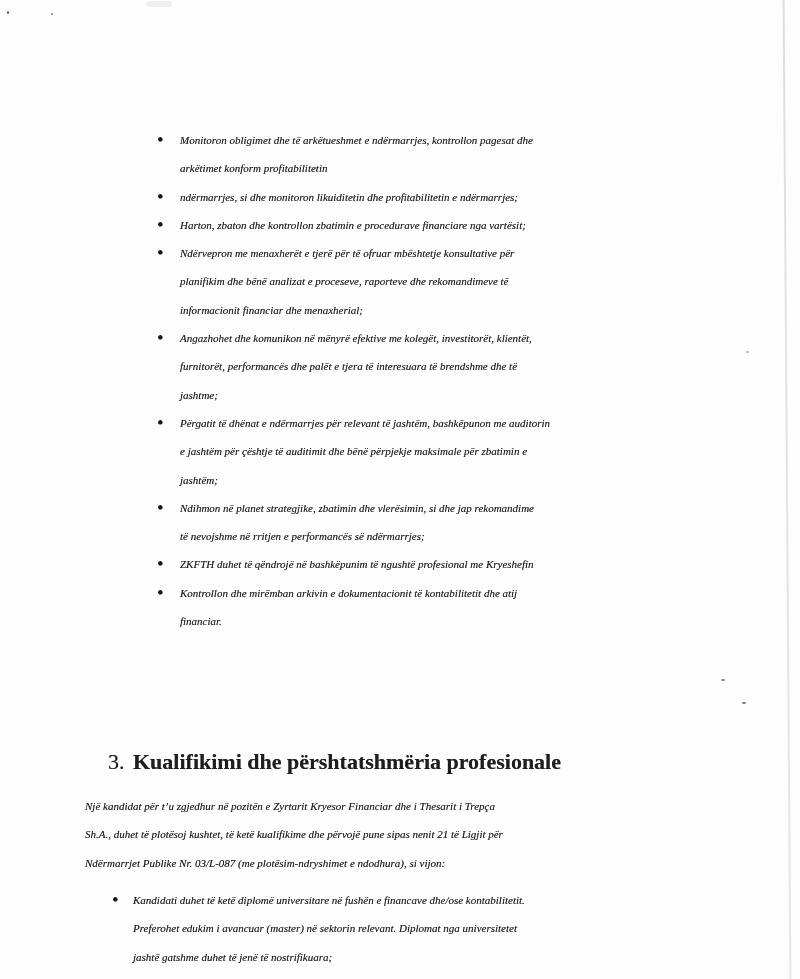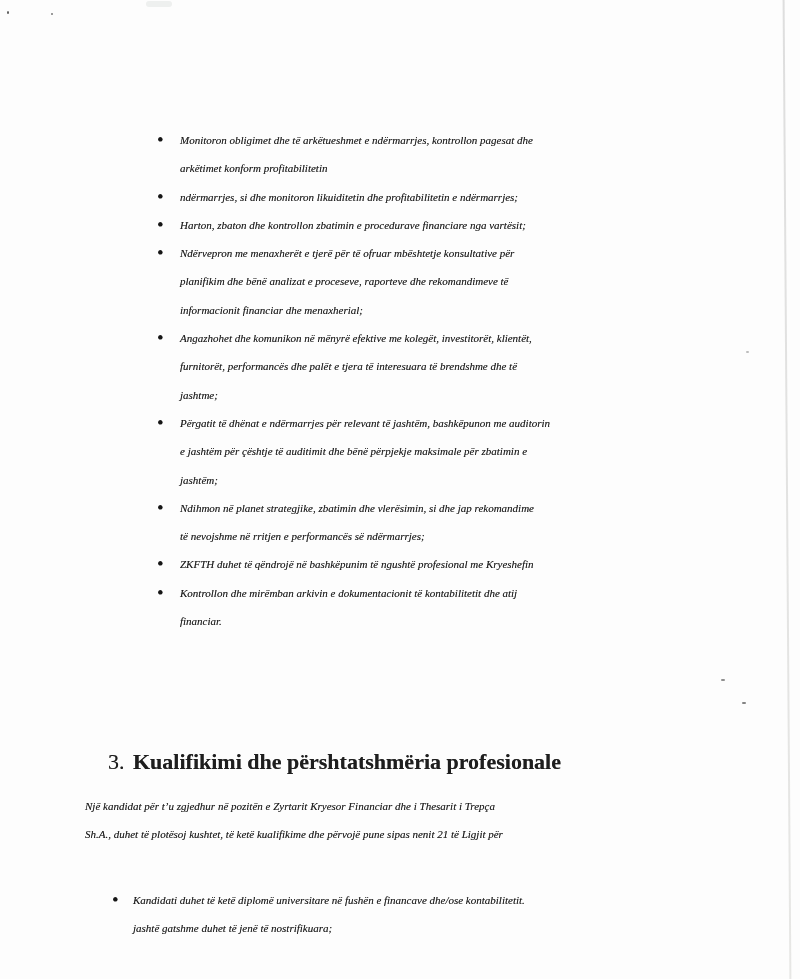--- a/index.html
+++ b/index.html
@@ -170,23 +170,25 @@
 
   </div>
 
   <div class="heading">
     <span class="num">3.</span><span class="title">Kualifikimi dhe përshtatshmëria profesionale</span>
   </div>
 
   <div class="intro">
     <div class="ln">Një kandidat për t’u zgjedhur në pozitën e Zyrtarit Kryesor Financiar dhe i Thesarit i Trepça</div>
     <div class="ln">Sh.A., duhet të plotësoj kushtet, të ketë kualifikime dhe përvojë pune sipas nenit 21 të Ligjit për</div>
+    <div class="ln">Ndërmarrjet Publike Nr. 03/L-087 (me plotësim-ndryshimet e ndodhura), si vijon:</div>
   </div>
 
   <div class="qual">
     <div class="item">
       <span class="bullet">•</span>
       <div class="ln">Kandidati duhet të ketë diplomë universitare në fushën e financave dhe/ose kontabilitetit.</div>
+      <div class="ln">Preferohet edukim i avancuar (master) në sektorin relevant. Diplomat nga universitetet</div>
       <div class="ln">jashtë gatshme duhet të jenë të nostrifikuara;</div>
     </div>
   </div>
 
 </div>
 
 </body></html>

